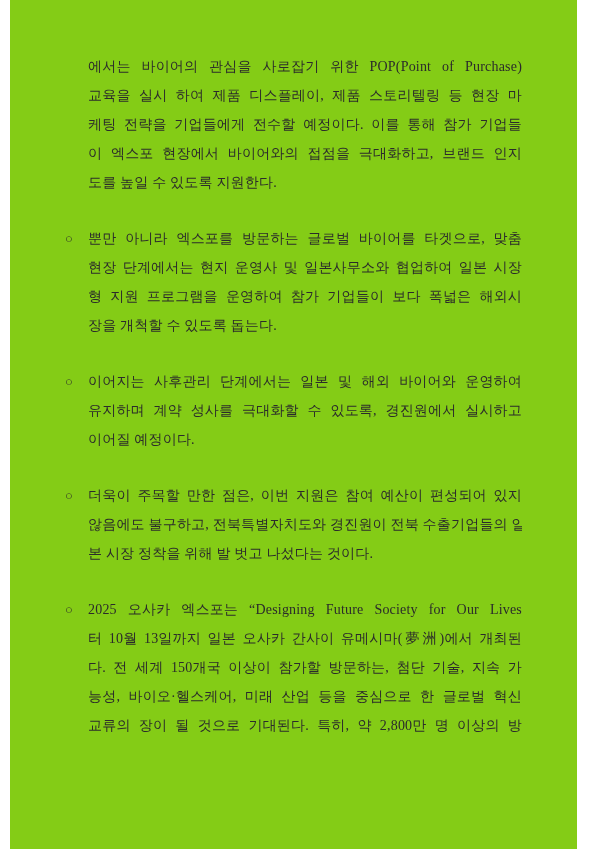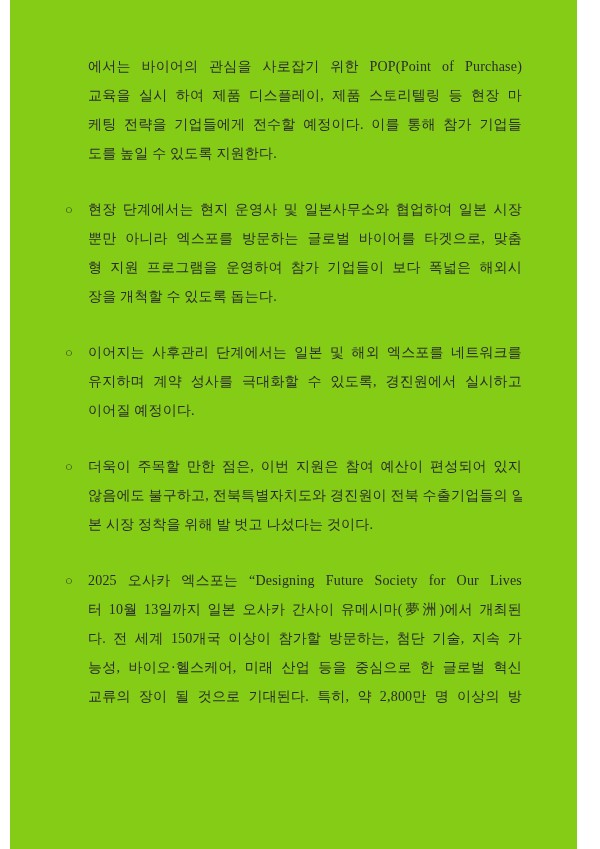--- a/index.html
+++ b/index.html
@@ -60,38 +60,39 @@
 <body>
 
 <div class="page">
 
   <div class="para">
     <div class="bullet"></div>
     <div class="lines">
       <div class="line">에서는 바이어의 관심을 사로잡기 위한  POP(Point of Purchase)</div>
       <div class="line">교육을 실시 하여 제품 디스플레이, 제품 스토리텔링 등 현장 마</div>
       <div class="line">케팅 전략을 기업들에게 전수할 예정이다. 이를 통해 참가 기업들</div>
+      <div class="line">이 엑스포 현장에서 바이어와의 접점을 극대화하고, 브랜드 인지</div>
       <div class="line end">도를 높일 수 있도록 지원한다.</div>
     </div>
   </div>
 
   <div class="para">
     <div class="bullet">○</div>
     <div class="lines">
+      <div class="line">뿐만 아니라 엑스포를 방문하는 글로벌 바이어를 타겟으로, 맞춤</div>
       <div class="line">현장 단계에서는 현지 운영사 및 일본사무소와 협업하여 일본 시장</div>
-      <div class="line">뿐만 아니라 엑스포를 방문하는 글로벌 바이어를 타겟으로, 맞춤</div>
       <div class="line">형 지원 프로그램을 운영하여 참가 기업들이 보다 폭넓은 해외시</div>
       <div class="line end">장을 개척할 수 있도록 돕는다.</div>
     </div>
   </div>
 
   <div class="para">
     <div class="bullet">○</div>
     <div class="lines">
-      <div class="line">이어지는 사후관리 단계에서는 일본 및 해외 엑스포를 네트워크를</div>
+      <div class="line">이어지는 사후관리 단계에서는 일본 및 해외 바이어와 운영하여</div>
       <div class="line">유지하며 계약 성사를 극대화할 수 있도록, 경진원에서 실시하고</div>
       <div class="line end">이어질 예정이다.</div>
     </div>
   </div>
 
   <div class="para">
     <div class="bullet">○</div>
     <div class="lines">
       <div class="line">더욱이 주목할 만한 점은, 이번 지원은 참여 예산이 편성되어 있지</div>
       <div class="line">않음에도 불구하고, 전북특별자치도와 경진원이 전북 수출기업들의 일</div>

